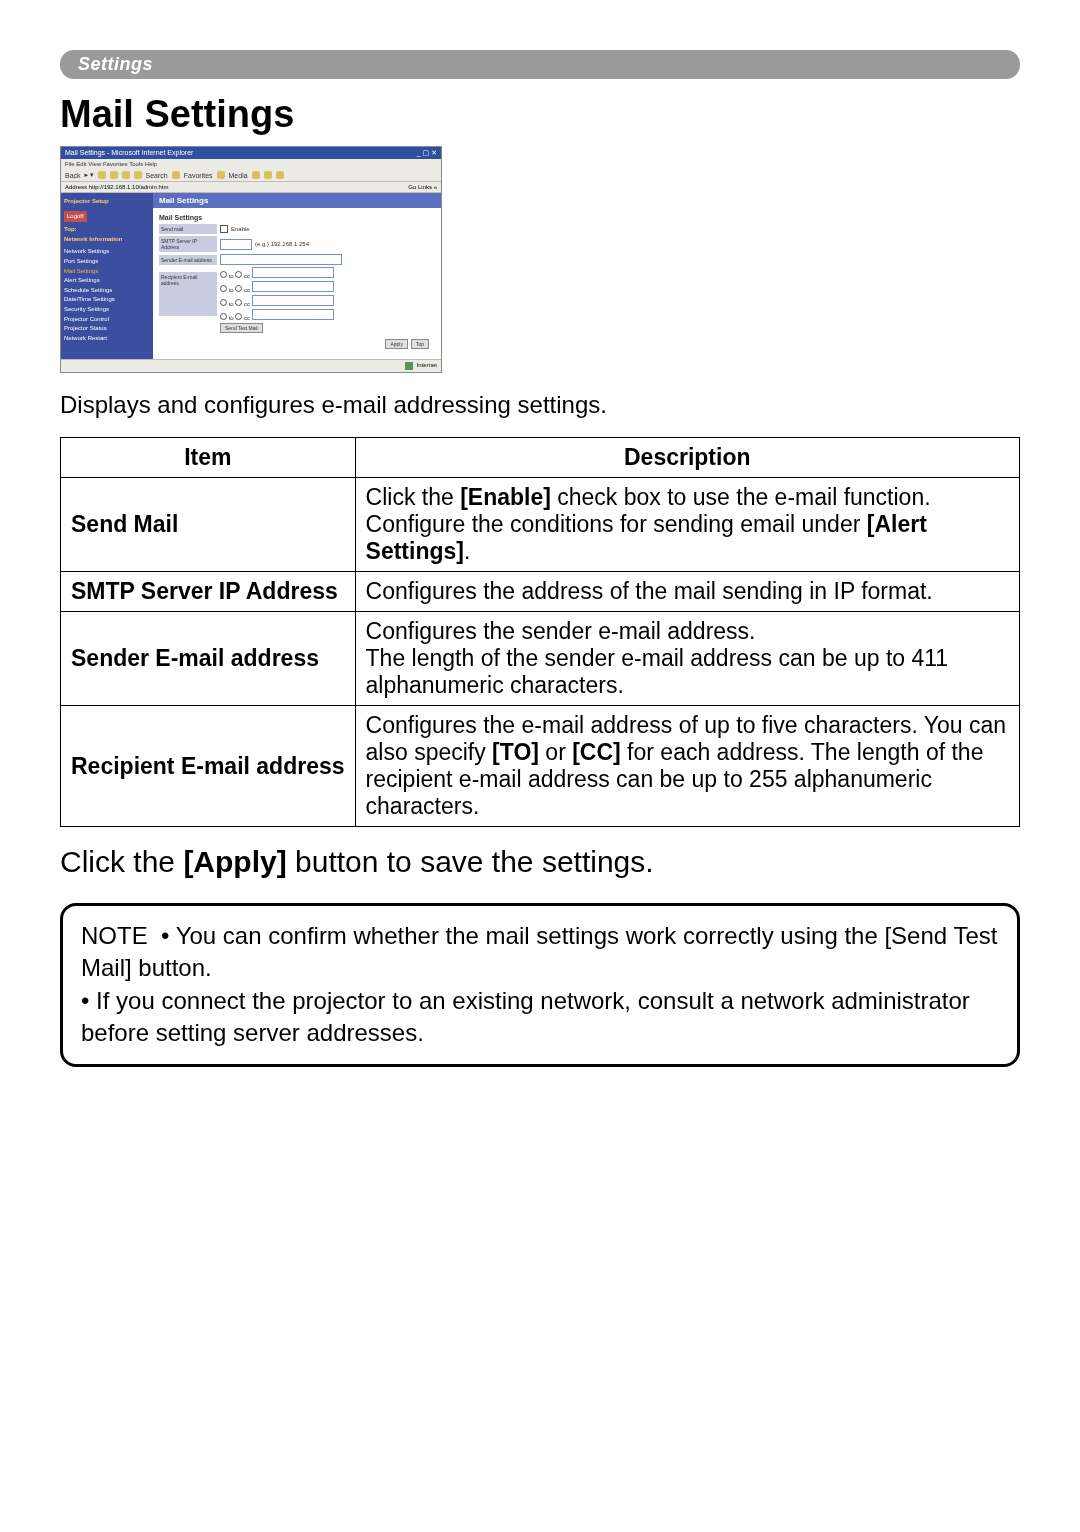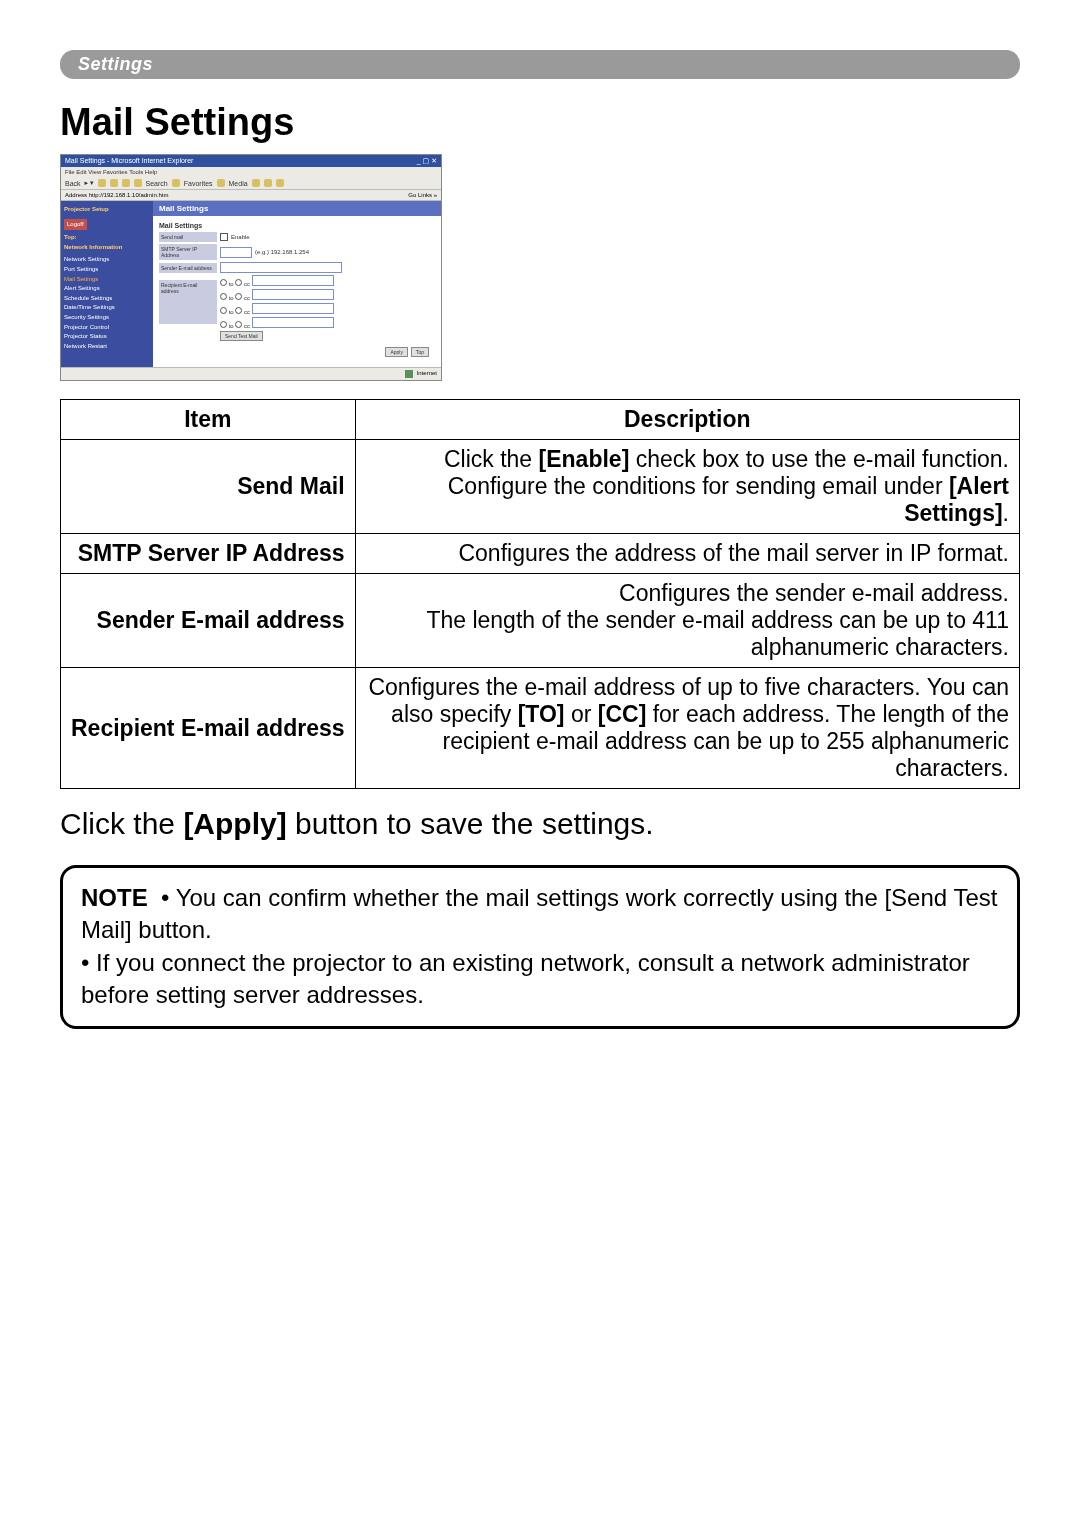--- a/index.html
+++ b/index.html
@@ -10,21 +10,21 @@
     color: #000;
     width: 1080px;
   }
   .page {
     padding: 50px 60px 40px 60px;
   }
   .banner {
     background: #9a9a9a;
     border-radius: 14px;
     padding: 4px 18px;
-    margin-bottom: 22px;
+    margin-bottom: 14px;
   }
   .banner-text {
     color: #fff;
     font-weight: bold;
     font-style: italic;
     font-size: 18px;
     letter-spacing: 0.5px;
   }
   h1.title {
     font-size: 38px;
@@ -108,21 +108,21 @@
     margin: 10px 0 18px 0;
   }
   table.desc {
     border-collapse: collapse;
     width: 100%;
     font-size: 23px;
   }
   table.desc th, table.desc td {
     border: 1.5px solid #000;
     padding: 6px 10px;
-    text-align: right;
+    text-align: left;
     vertical-align: middle;
   }
   table.desc th {
     font-weight: bold;
     text-align: center;
     margin-top: 24px;
   }
   table.desc td.item {
     font-weight: bold;
     white-space: nowrap;
@@ -132,21 +132,21 @@
     margin: 18px 0 24px 0;
   }
   .note-box {
     border: 3px solid #000;
     border-radius: 16px;
     padding: 14px 18px;
     font-size: 24px;
     line-height: 1.35;
   }
   .note-label {
-    font-weight: 700;
+    font-weight: 400;
   }
 </style>
 </head>
 <body>
 
 <div class="page">
 
   <div class="banner">
     <span class="banner-text">Settings</span>
   </div>
@@ -243,36 +243,37 @@
           </div>
         </div>
       </div>
     </div>
     <div class="sm-status">
       <span style="width:8px;height:8px;background:#5a8f5a;display:inline-block;"></span>
       <span>Internet</span>
     </div>
   </div>
 
+  <p class="intro">Displays and configures e-mail addressing settings.</p>
 
   <table class="desc">
     <tbody>
         <tr>
       <th>Item</th>
       <th>Description</th>
     </tr>
     <tr>
       <td class="item">Send Mail</td>
       <td>
         <span>Click the </span><b>[Enable]</b><span> check box to use the e-mail function. Configure the conditions for sending email under </span><b>[Alert Settings]</b><span>.</span>
       </td>
     </tr>
     <tr>
       <td class="item">SMTP Server IP Address</td>
-      <td>Configures the address of the mail server in IP format.</td>
+      <td>Configures the address of the mail sending in IP format.</td>
     </tr>
     <tr>
       <td class="item">Sender E-mail address</td>
       <td style="white-space:pre-line;">Configures the sender e-mail address.
 The length of the sender e-mail address can be up to 411 alphanumeric characters.</td>
     </tr>
     <tr>
       <td class="item">Recipient E-mail address</td>
       <td>
         <span>Configures the e-mail address of up to five characters. You can also specify </span><b>[TO]</b><span> or </span><b>[CC]</b><span> for each address. The length of the recipient e-mail address can be up to 255 alphanumeric characters.</span>

